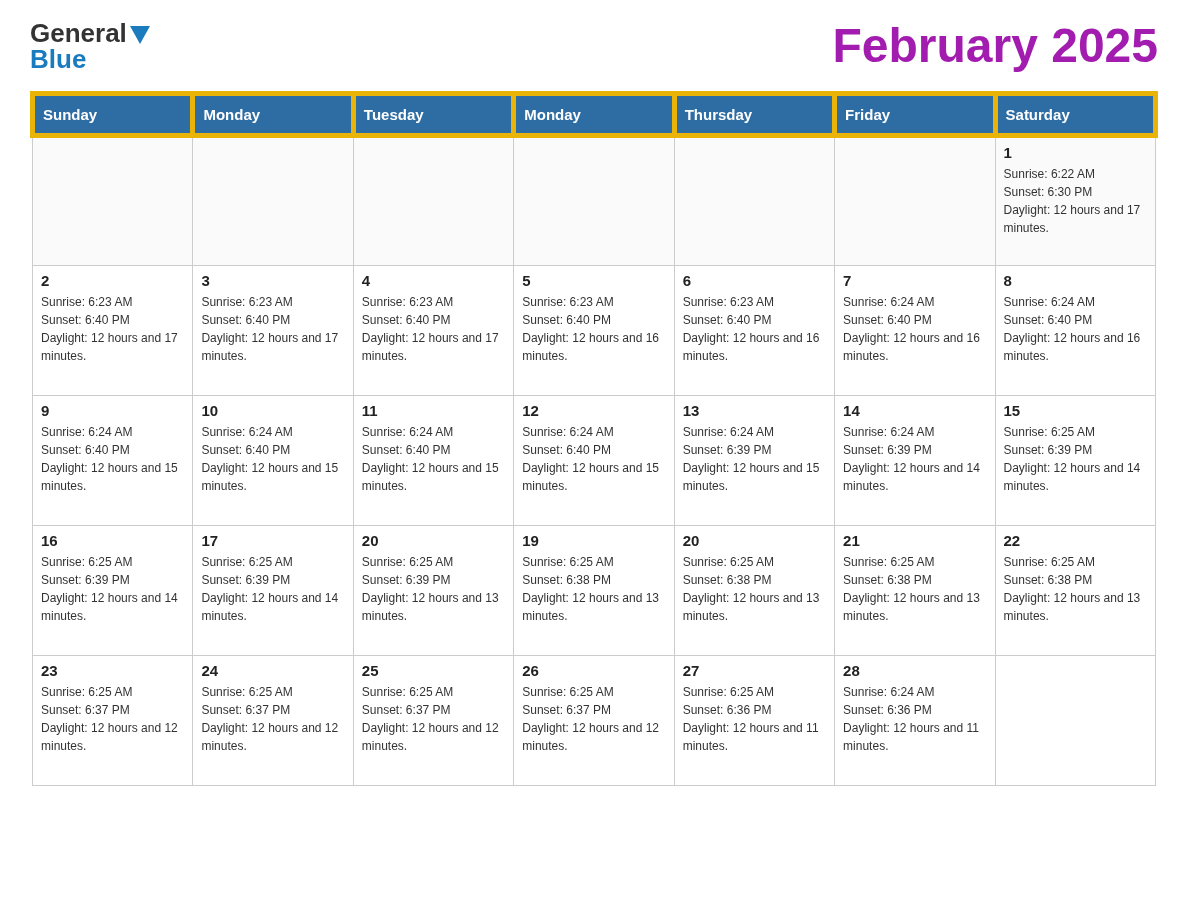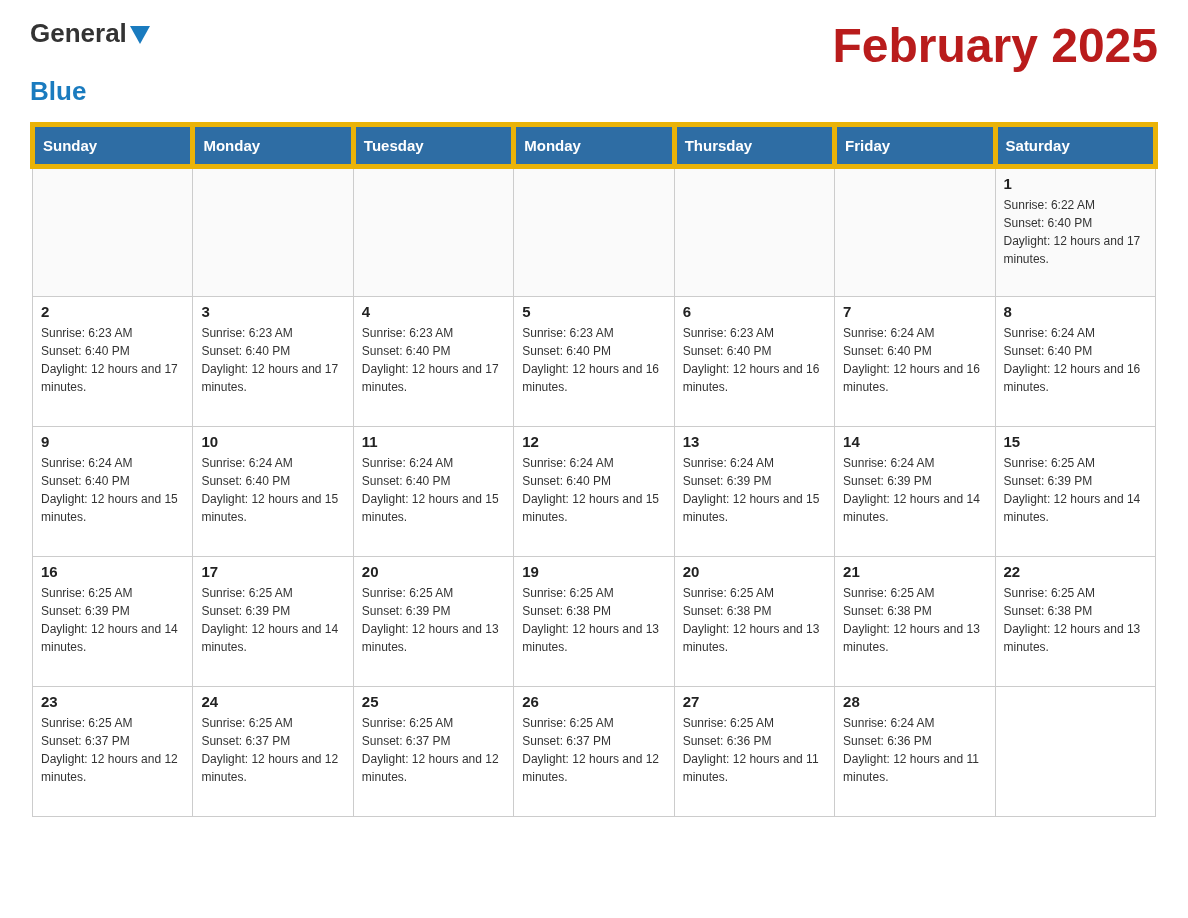--- a/index.html
+++ b/index.html
@@ -13,21 +13,20 @@
     .header {
       display: flex;
       justify-content: space-between;
       align-items: flex-start;
       margin-bottom: 18px;
     }
     .logo {
       display: flex;
       flex-direction: column;
       align-items: flex-start;
-      gap: 32px;
     }
     .logo-text-general {
       font-size: 26px;
       font-weight: bold;
       color: #333;
       line-height: 1;
     }
     .logo-text-blue {
       font-size: 26px;
       font-weight: bold;
@@ -46,21 +45,21 @@
       border-top: 18px solid #1a7bbf;
       margin-left: 3px;
       margin-top: 4px;
     }
     .title-area {
       text-align: right;
     }
     .month-title {
       font-size: 48px;
       font-weight: bold;
-      color: #b91c1c;
+      color: #a21caf;
       line-height: 1.1;
     }
     .location-title {
       font-size: 22px;
       color: #444;
       margin-top: 4px;
     }
     table {
       width: 100%;
       border-collapse: collapse;
@@ -132,21 +131,21 @@
   <tr>
         <td class="empty-cell"></td>
         <td class="empty-cell"></td>
         <td class="empty-cell"></td>
         <td class="empty-cell"></td>
         <td class="empty-cell"></td>
         <td class="empty-cell"></td>
         <td>
           <div class="day-number">1</div>
           <div class="day-info" style="white-space: pre-line;">Sunrise: 6:22 AM
-Sunset: 6:40 PM
+Sunset: 6:30 PM
 Daylight: 12 hours and 17 minutes.</div>
         </td>
       </tr>
       <tr>
         <td>
           <div class="day-number">2</div>
           <div class="day-info" style="white-space: pre-line;">Sunrise: 6:23 AM
 Sunset: 6:40 PM
 Daylight: 12 hours and 17 minutes.</div>
         </td>

